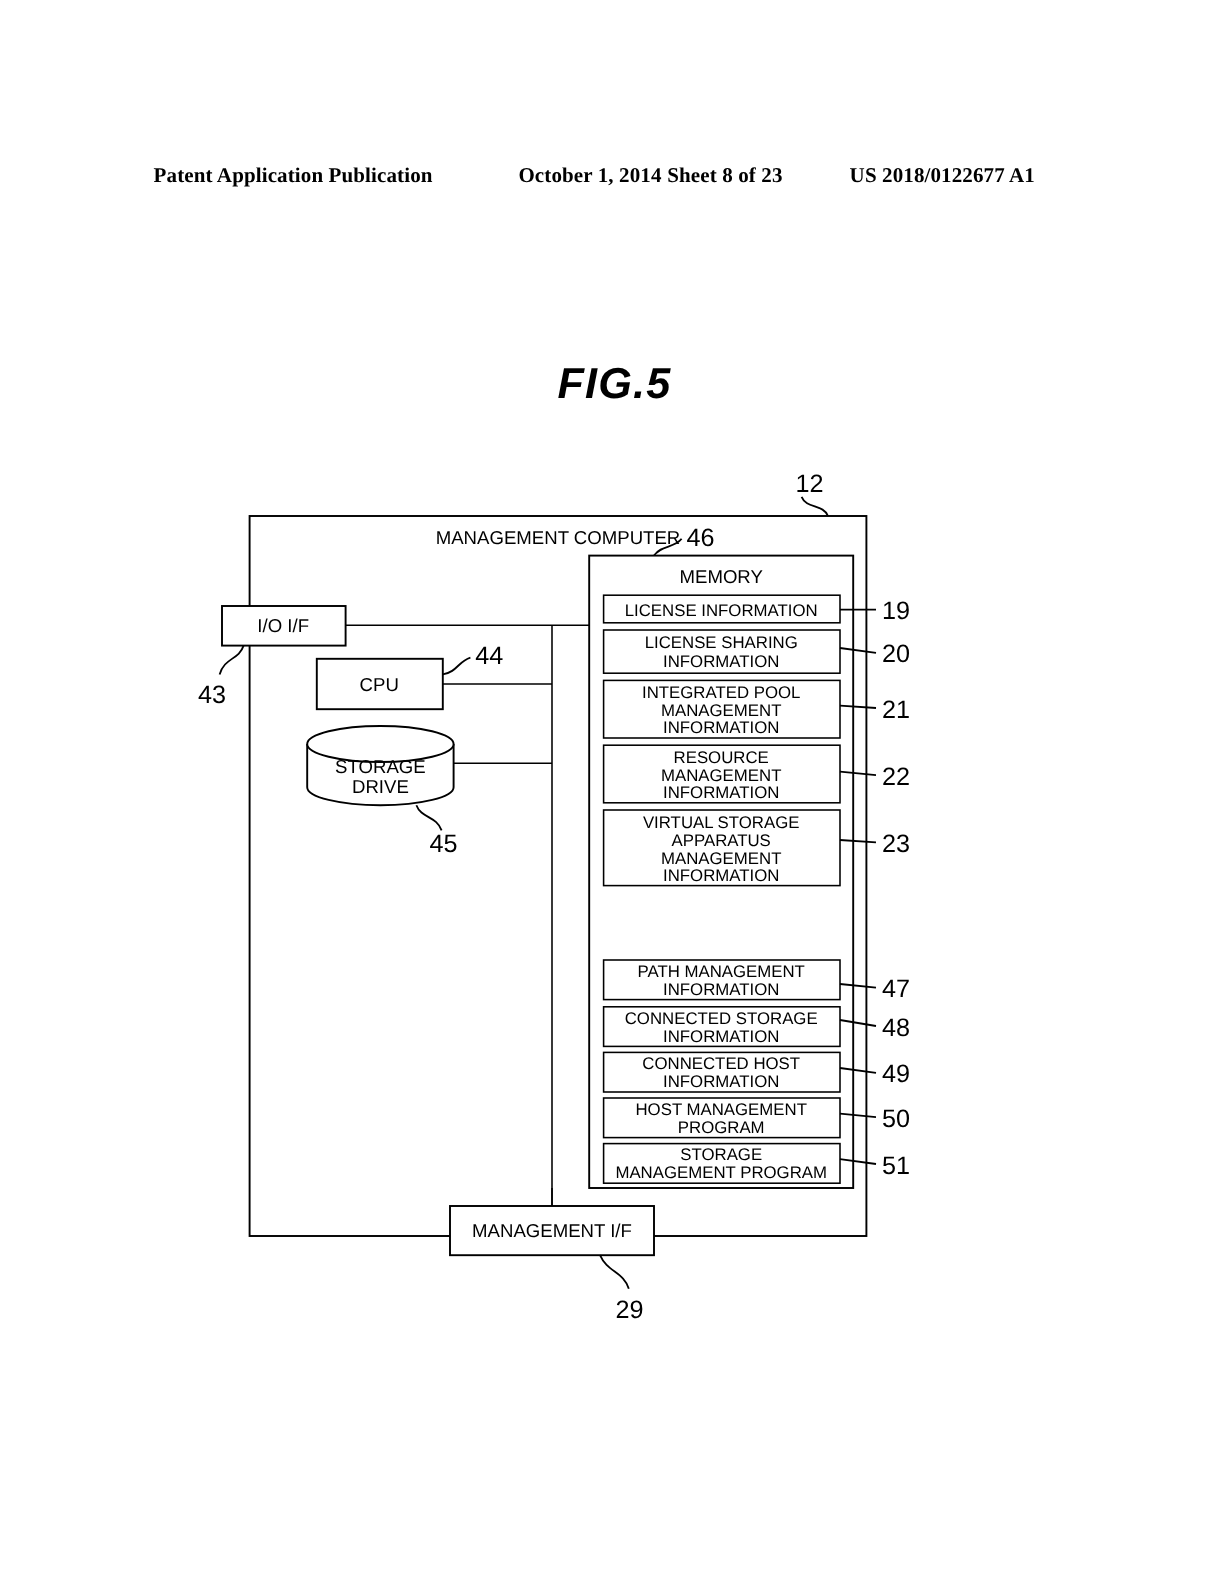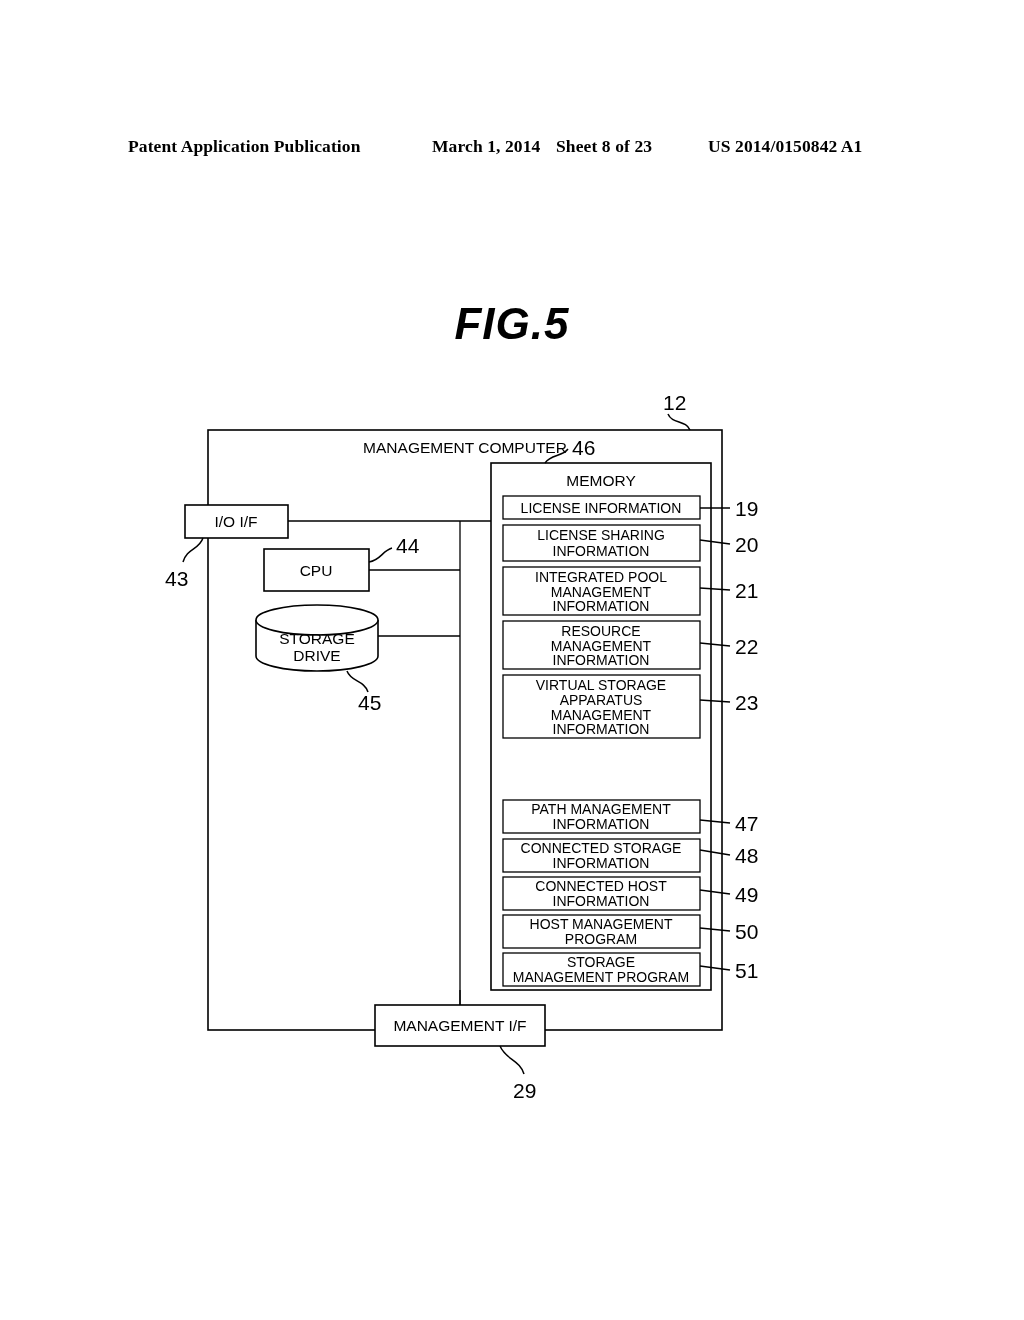--- a/index.html
+++ b/index.html
@@ -39,21 +39,21 @@
 
   #fig-title {
     position: absolute;
     left: 0;
     top: 299px;
     width: 1024px;
     text-align: center;
     font-family: "Liberation Sans", sans-serif;
     font-style: italic;
     font-weight: bold;
-    font-size: 44px;
+    font-size: 36px;
     letter-spacing: 1px;
     color: #000;
   }
   #diagram {
     position: absolute;
     left: 0;
     top: 0;
   }
   svg text {
     font-family: "Liberation Sans", sans-serif;
@@ -67,23 +67,23 @@
   .busline  { fill: none; stroke: #000; stroke-width: 1.3; }
   .leader   { fill: none; stroke: #000; stroke-width: 1.5; }
   .whitefill { fill: #ffffff; }
 </style>
 </head>
 <body>
 
 <div id="page">
 
   <div class="hdr" id="hdr-pub">Patent Application Publication</div>
-  <div class="hdr" id="hdr-date">March 1, 2014</div>
+  <div class="hdr" id="hdr-date">October 1, 2014</div>
   <div class="hdr" id="hdr-sheet">Sheet 8 of 23</div>
-  <div class="hdr" id="hdr-num">US 2014/0150842 A1</div>
+  <div class="hdr" id="hdr-num">US 2018/0122677 A1</div>
 
   <div id="fig-title">FIG.5</div>
 
   <svg id="diagram" width="1024" height="1320" viewBox="0 0 1024 1320">
 
     <rect x="208" y="430" width="514" height="600" class="boxline"></rect>
     <text x="465" y="453" class="lbl">MANAGEMENT COMPUTER</text>
 
     <path d="M 690 430 C 686 420 672 424 668 414" class="leader"></path>
     <text x="663" y="410" class="refnum">12</text>

